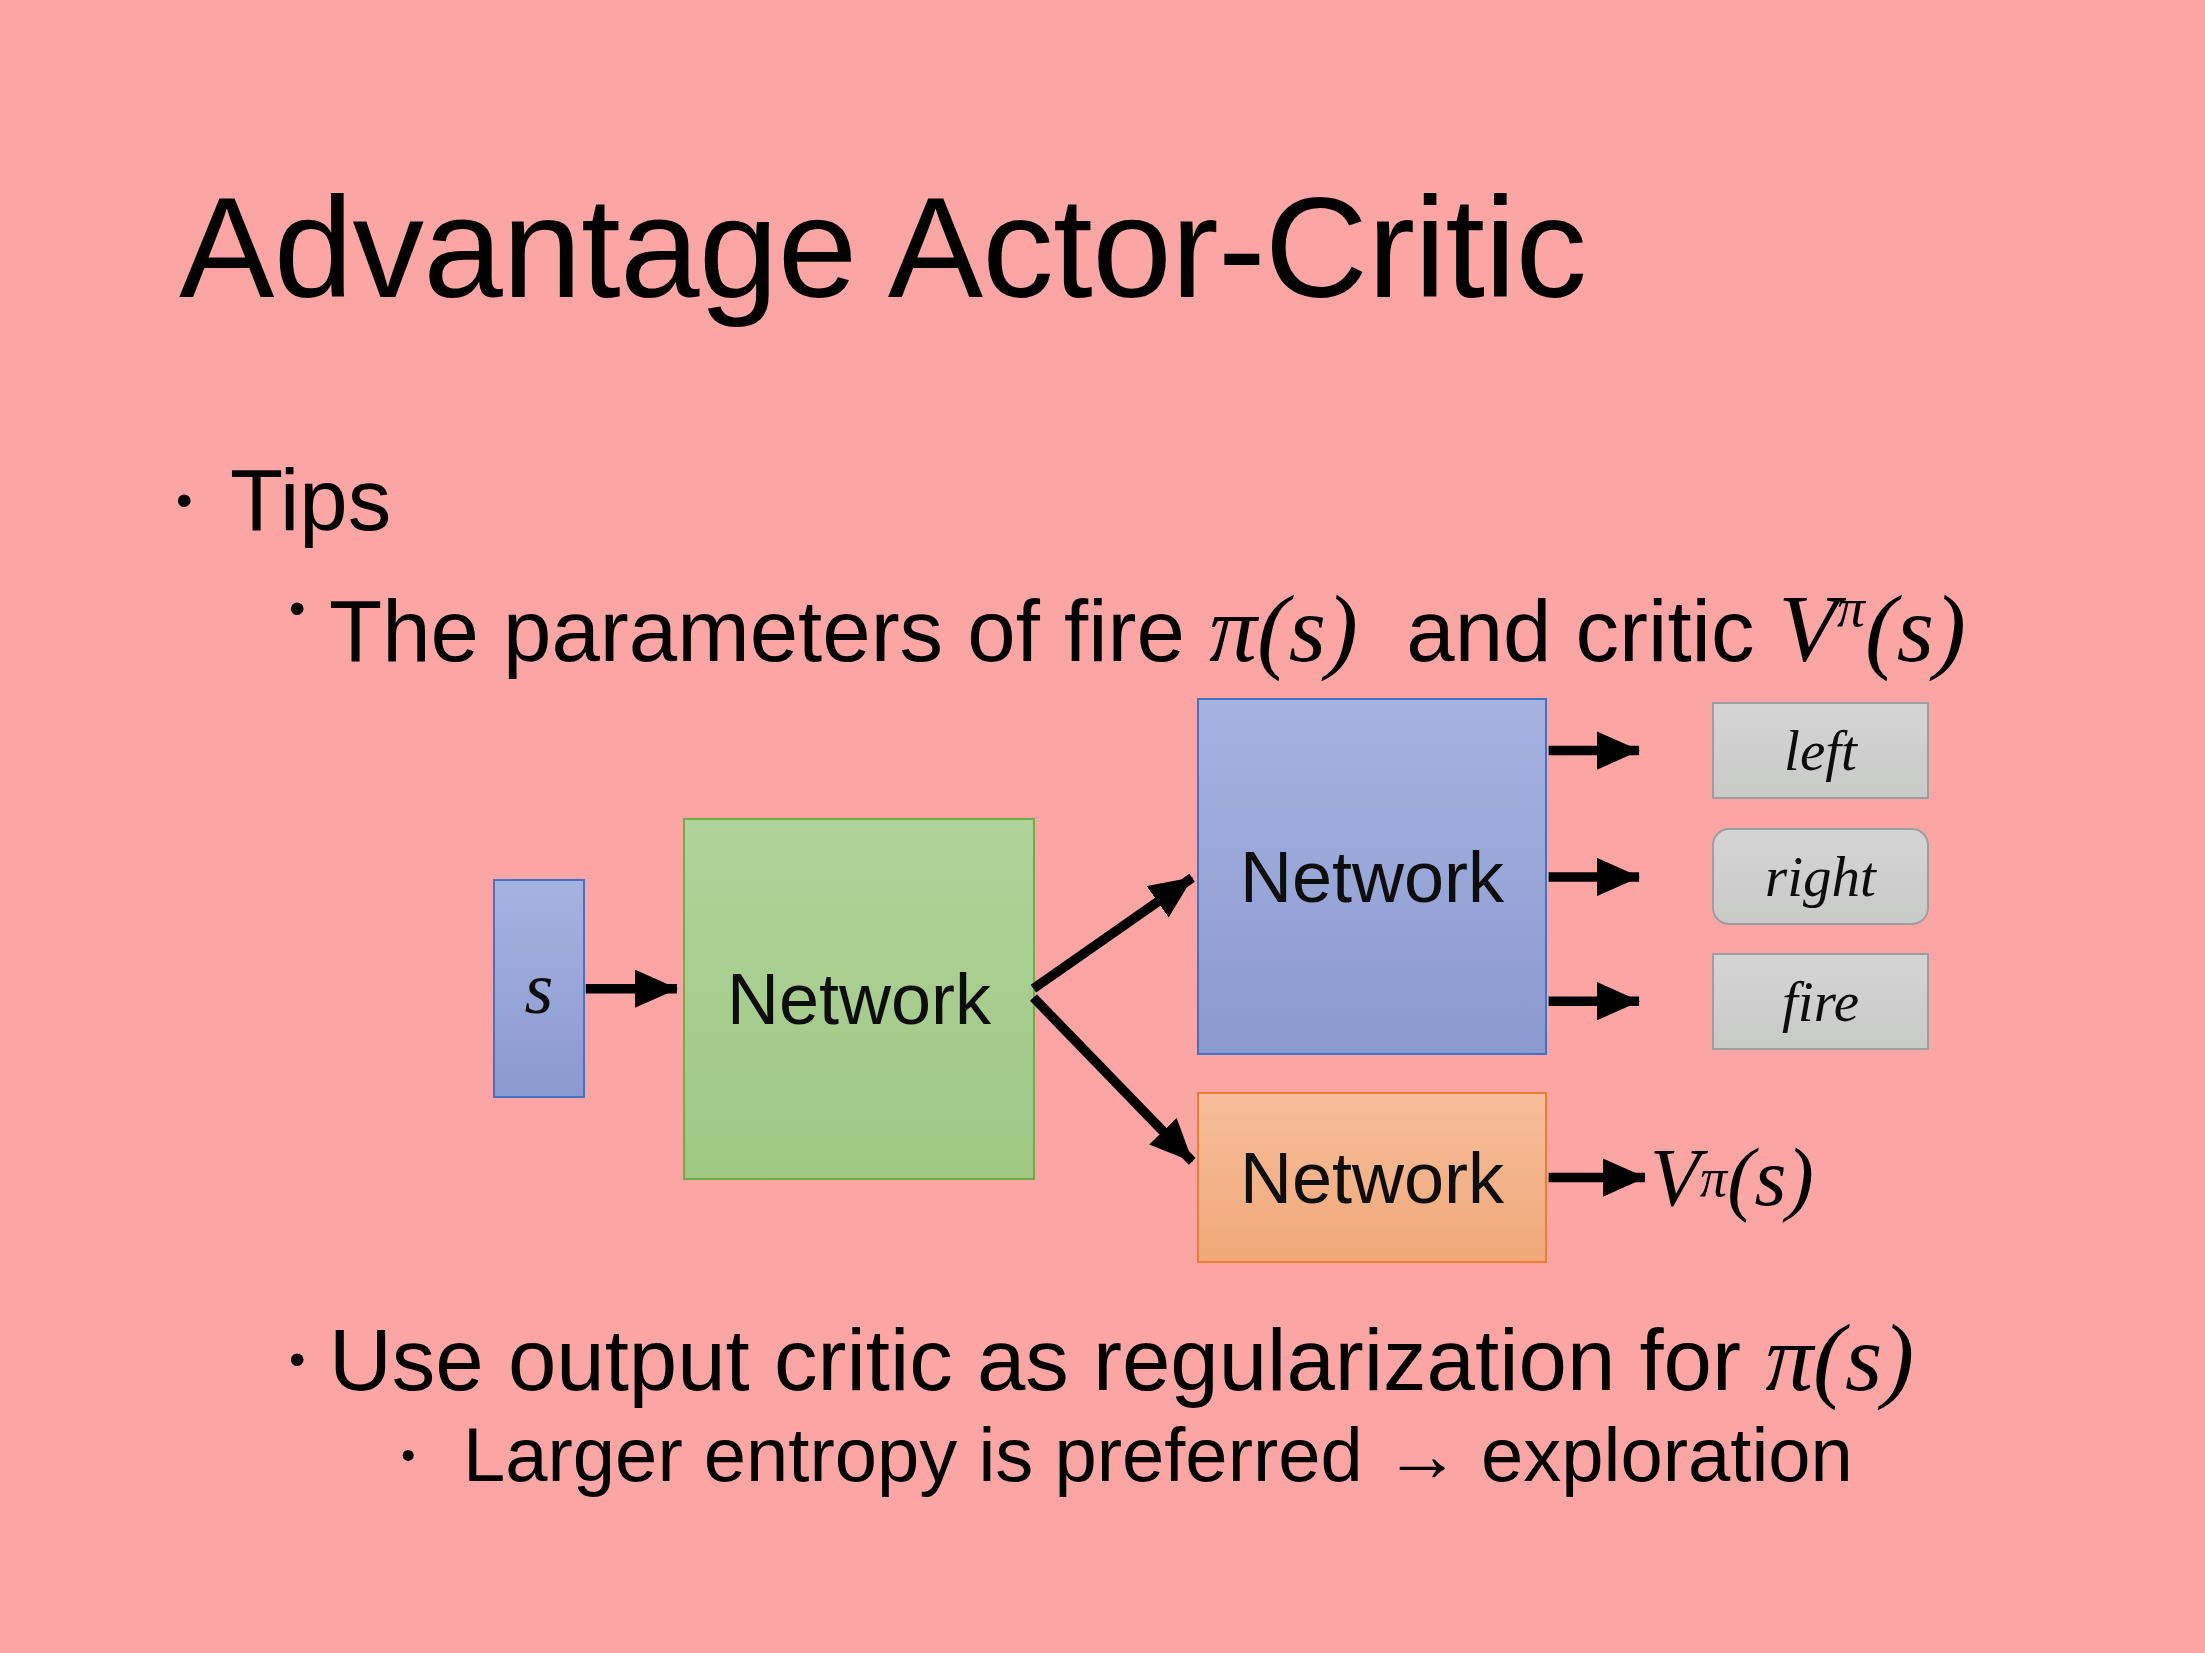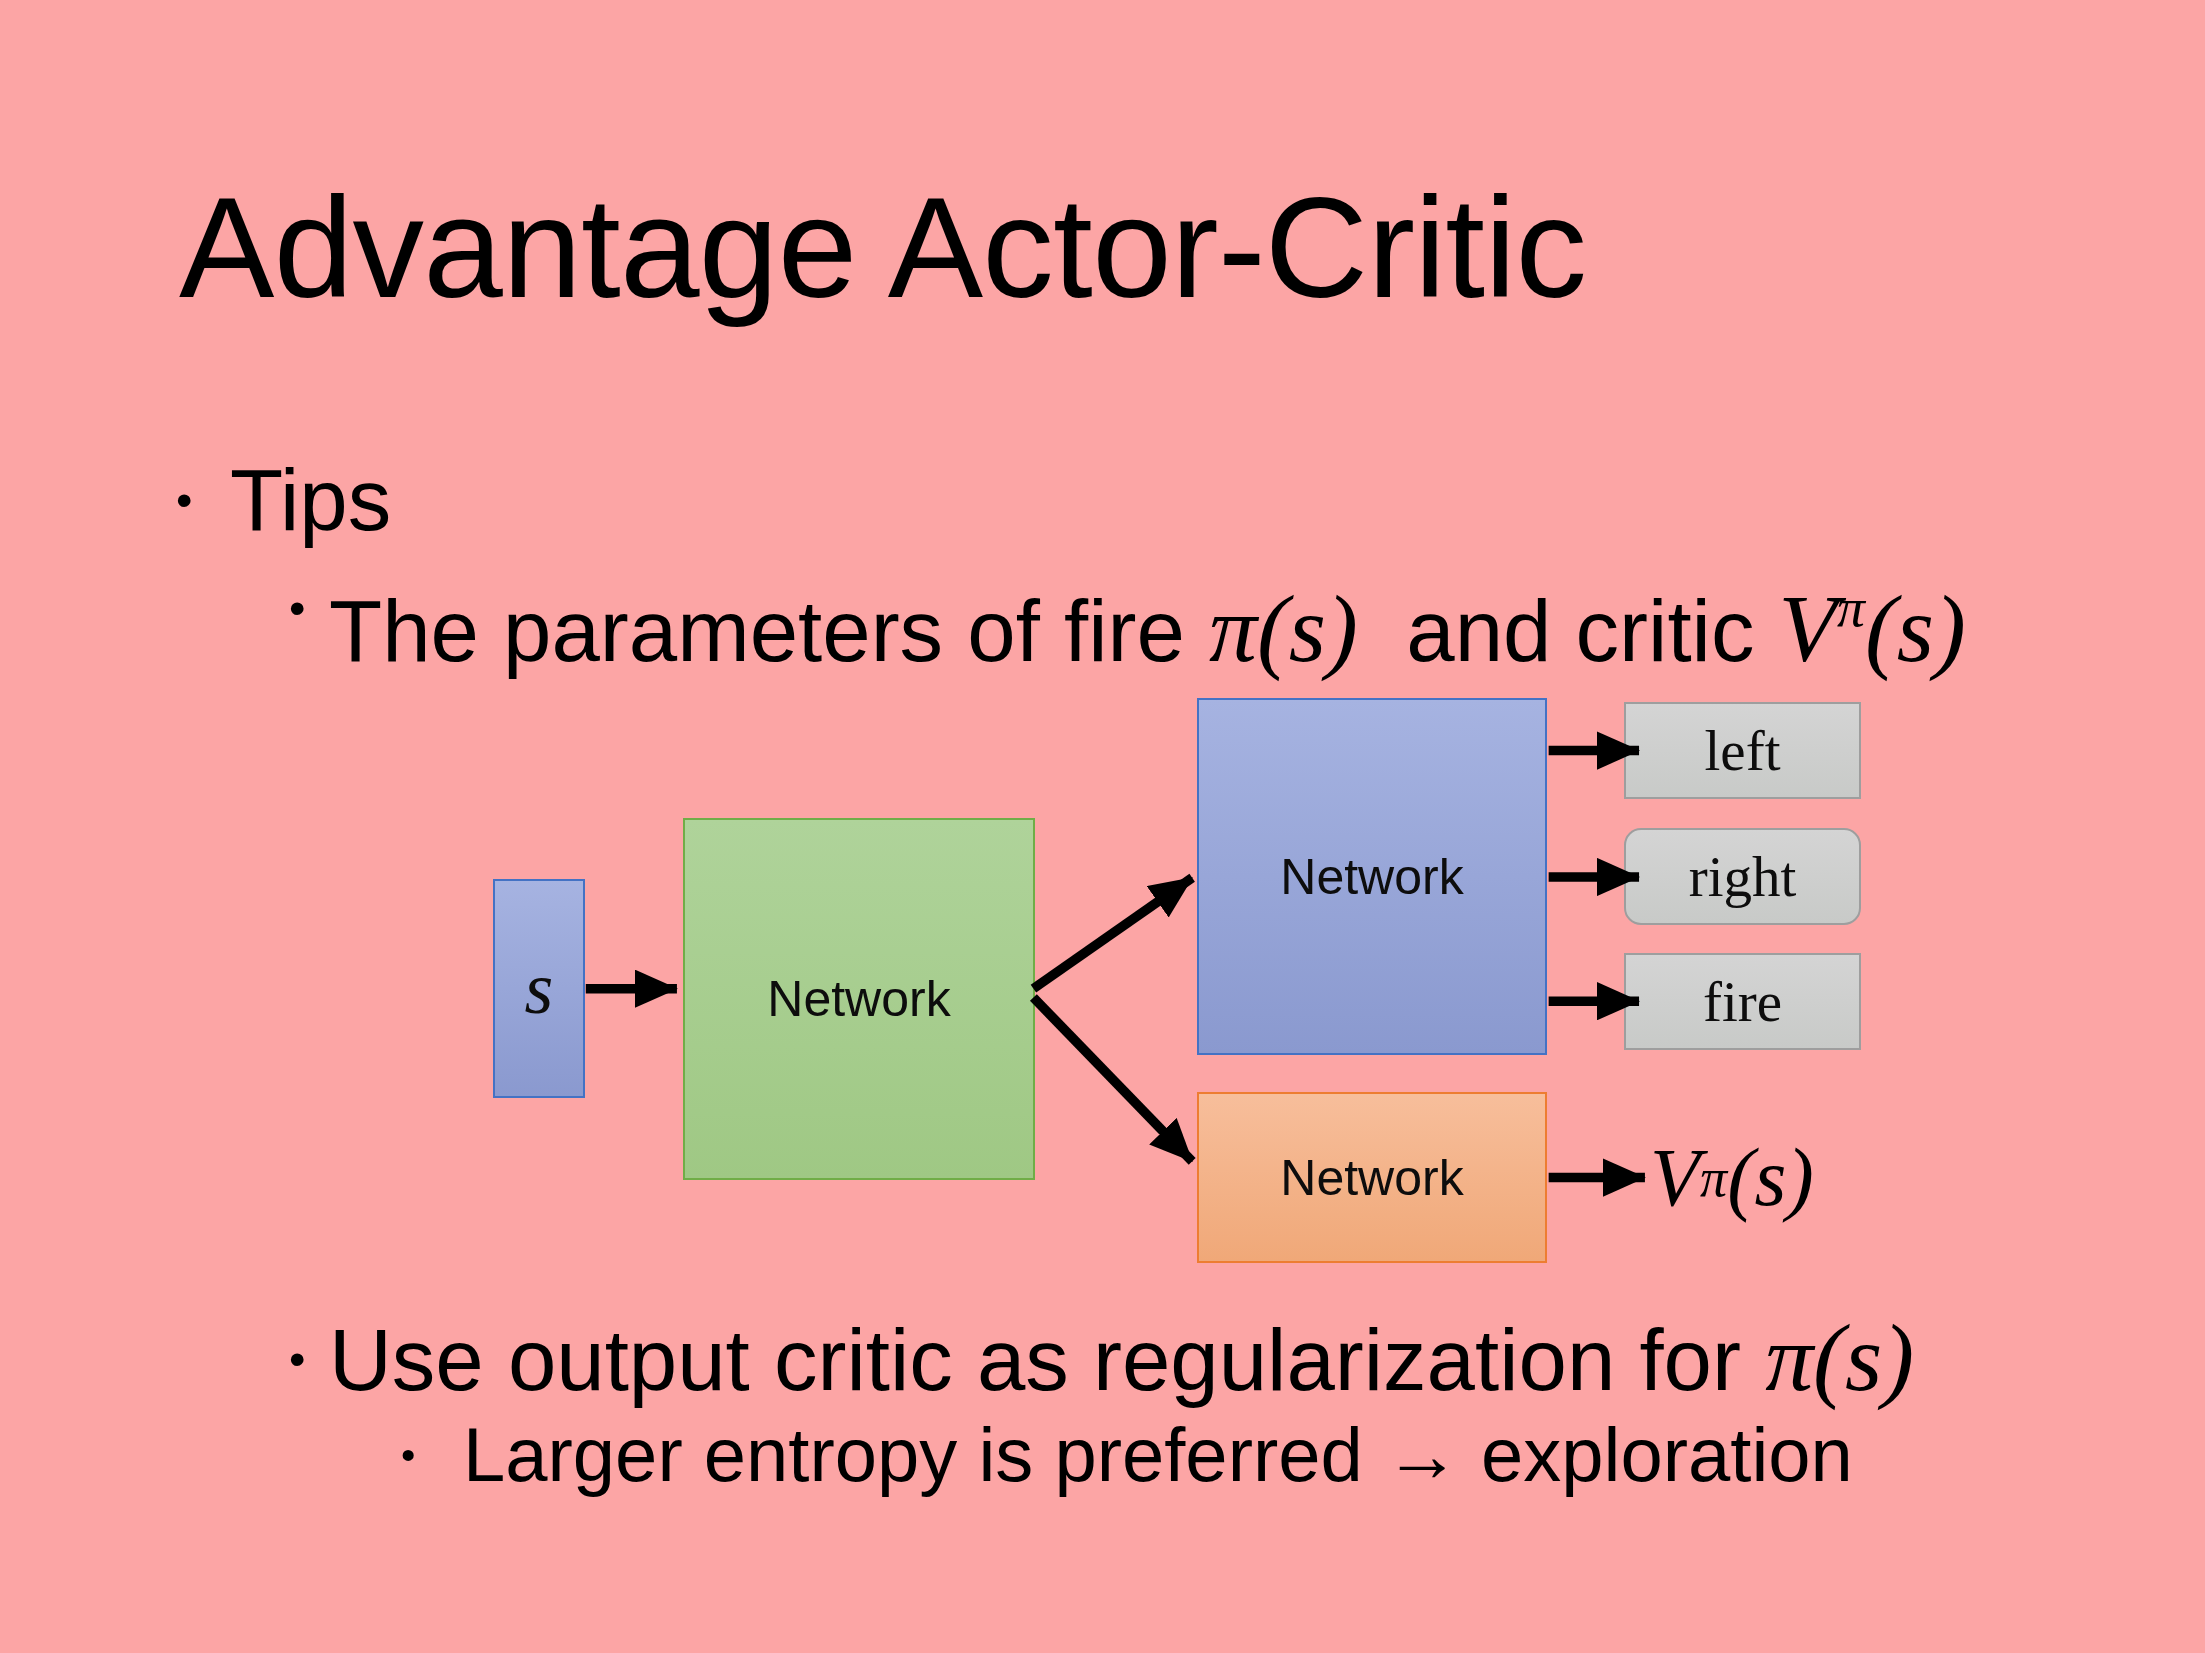--- a/index.html
+++ b/index.html
@@ -54,21 +54,21 @@
 
   
   .node {
     position: absolute;
     box-sizing: border-box;
     display: flex;
     align-items: center;
     justify-content: center;
   }
   .node .label {
-    font-size: 50px;
+    font-size: 72px;
     color: #0d0d0d;
     white-space: nowrap;
   }
 
   .box-s {
     left: 493px; top: 879px; width: 92px; height: 219px;
     border: 2.2px solid var(--blue-border);
     background: linear-gradient(180deg, var(--blue-fill-top), var(--blue-fill-bottom));
   }
   .box-s .label {
@@ -89,23 +89,24 @@
     background: linear-gradient(180deg, var(--blue-fill-top), var(--blue-fill-bottom));
   }
 
   .box-critic {
     left: 1197px; top: 1092px; width: 350px; height: 171px;
     border: 2.2px solid var(--orange-border);
     background: linear-gradient(180deg, var(--orange-fill-top), var(--orange-fill-bottom));
   }
 
   .box-action {
-    left: 1624px; width: 237px; height: 97px;
+    left: 1712px; width: 217px; height: 97px;
     border: 2.2px solid var(--gray-border);
     background: linear-gradient(180deg, var(--gray-fill-top), var(--gray-fill-bottom));
+    font-style: italic;
   }
   .box-action .label {
     font-family: "Liberation Serif", serif;
     font-size: 57px;
   }
   .box-action.a0 { top: 702px; }
   .box-action.a1 { top: 828px; border-radius: 17px; }
   .box-action.a2 { top: 953px; }
 
   .v-output {

